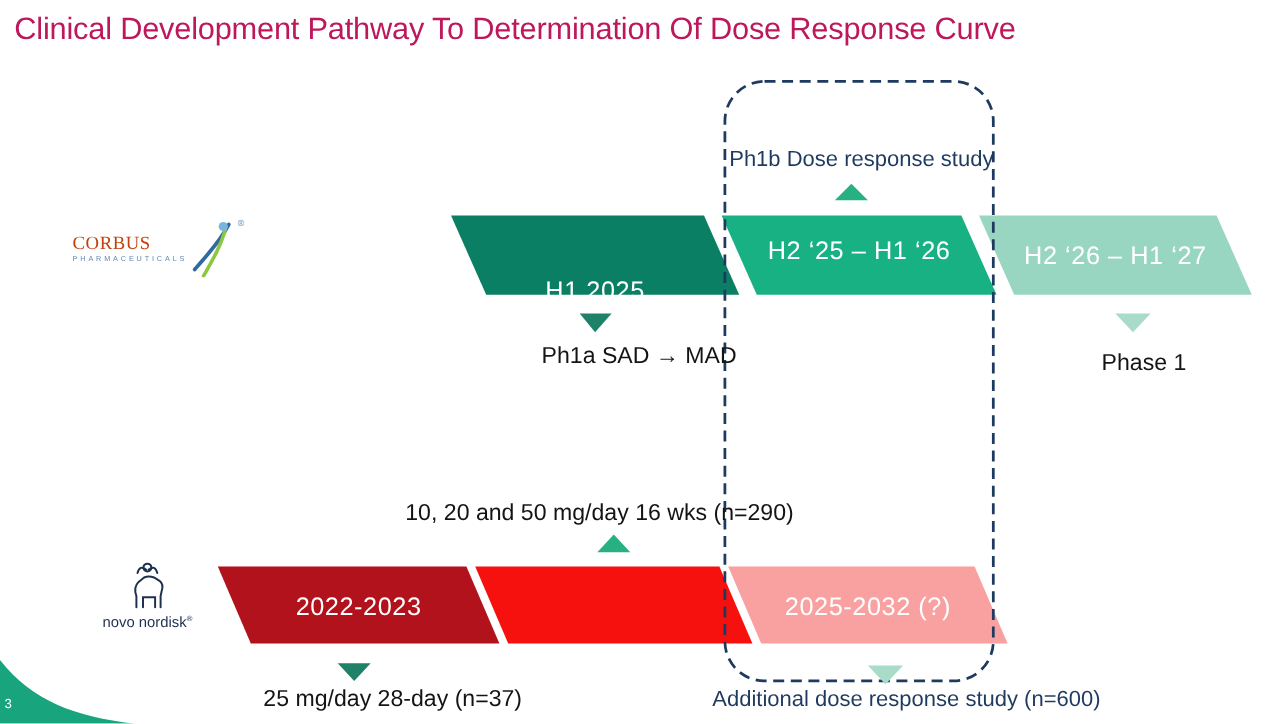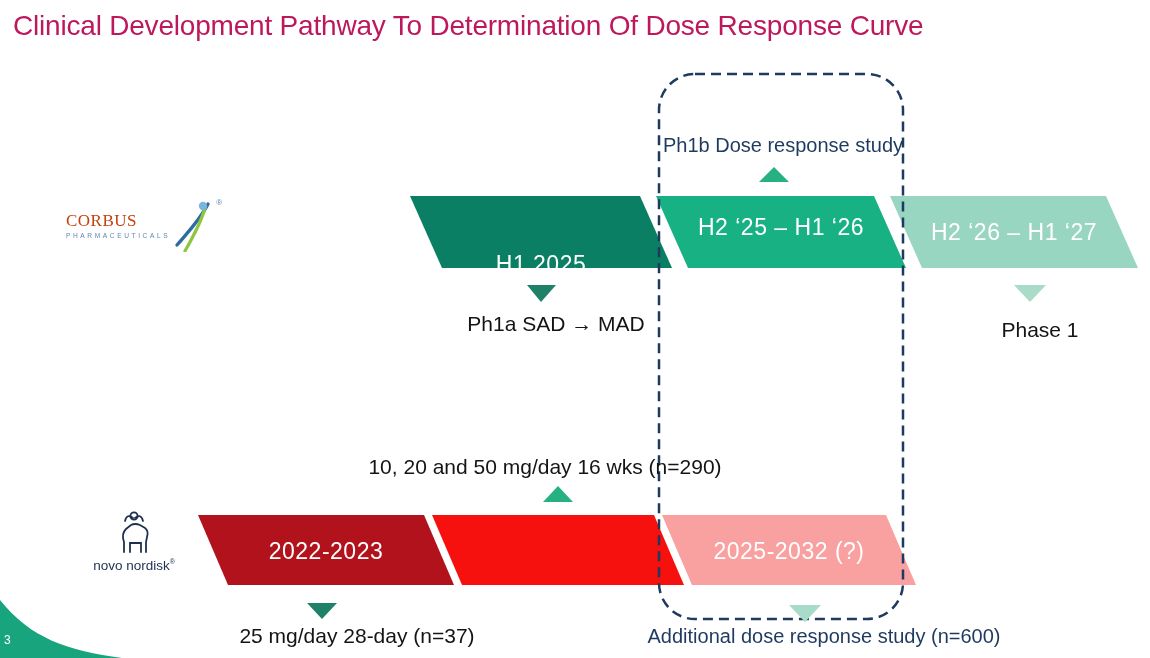--- a/index.html
+++ b/index.html
@@ -84,21 +84,21 @@
     </svg>
     <div class="novo-name"><span>novo nordisk</span><span class="novo-reg">®</span></div>
   </div>
 
   <p class="abs navy-note" style="left:655px;top:134px;width:256px;">Ph1b Dose response study</p>
 
   <p class="abs seg-label" style="left:441px;top:219px;width:200px;margin-top:32px;">H1 2025</p>
   <p class="abs seg-label" style="left:681px;top:214px;width:200px;">H2 ‘25 – H1 ‘26</p>
   <p class="abs seg-label" style="left:914px;top:219px;width:200px;">H2 ‘26 – H1 ‘27</p>
 
-  <p class="abs black-note" style="left:436px;top:312px;width:240px;">Ph1a SAD → MAD</p>
+  <p class="abs black-note" style="left:461px;top:312px;width:240px;">Ph1a SAD → MAD</p>
   <p class="abs black-note" style="left:960px;top:318px;width:160px;">Phase 1</p>
 
   <p class="abs black-note" style="left:340px;top:455px;width:410px;">10, 20 and 50 mg/day 16 wks (n=290)</p>
   <p class="abs black-note" style="left:197px;top:624px;width:320px;">25 mg/day 28-day (n=37)</p>
   <p class="abs navy-note" style="left:624px;top:625px;width:400px;">Additional dose response study (n=600)</p>
 
   <p class="abs seg-label" style="left:226px;top:538px;width:200px;">2022-2023</p>
   <p class="abs seg-label" style="left:458px;top:538px;width:200px;margin-top:48px;">2023-2024</p>
   <p class="abs seg-label" style="left:689px;top:538px;width:200px;">2025-2032 (?)</p>
 

